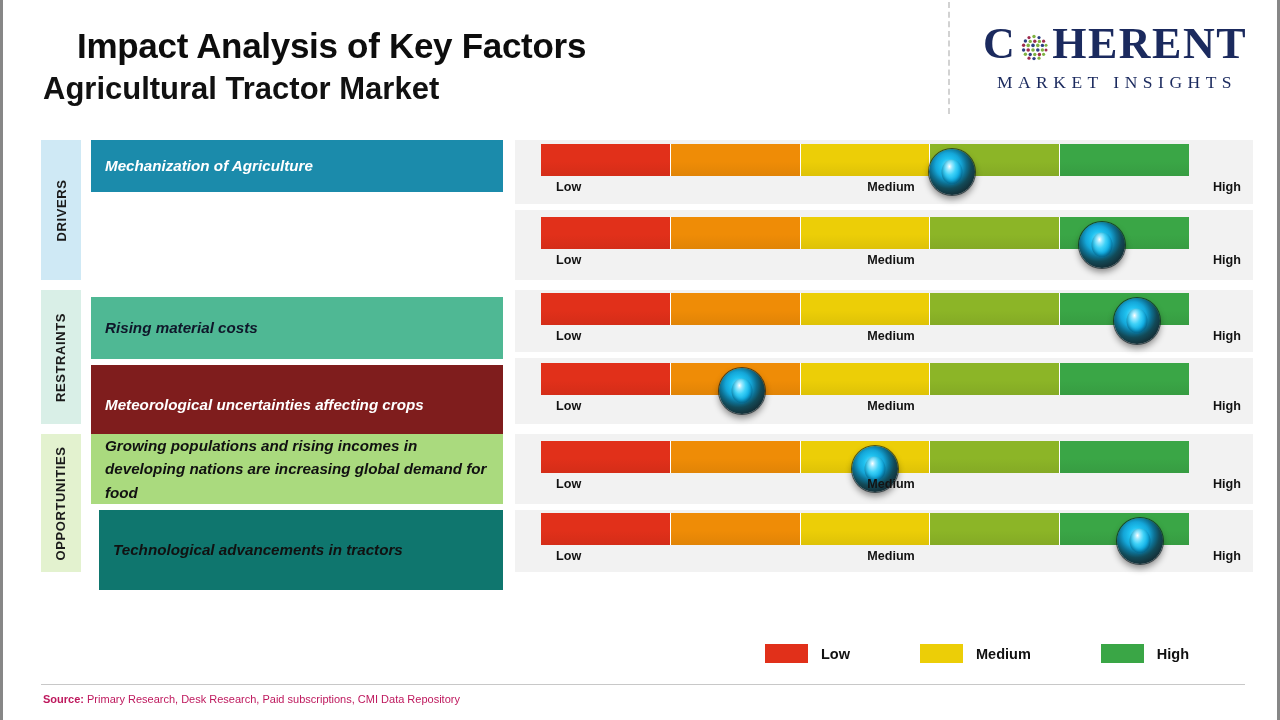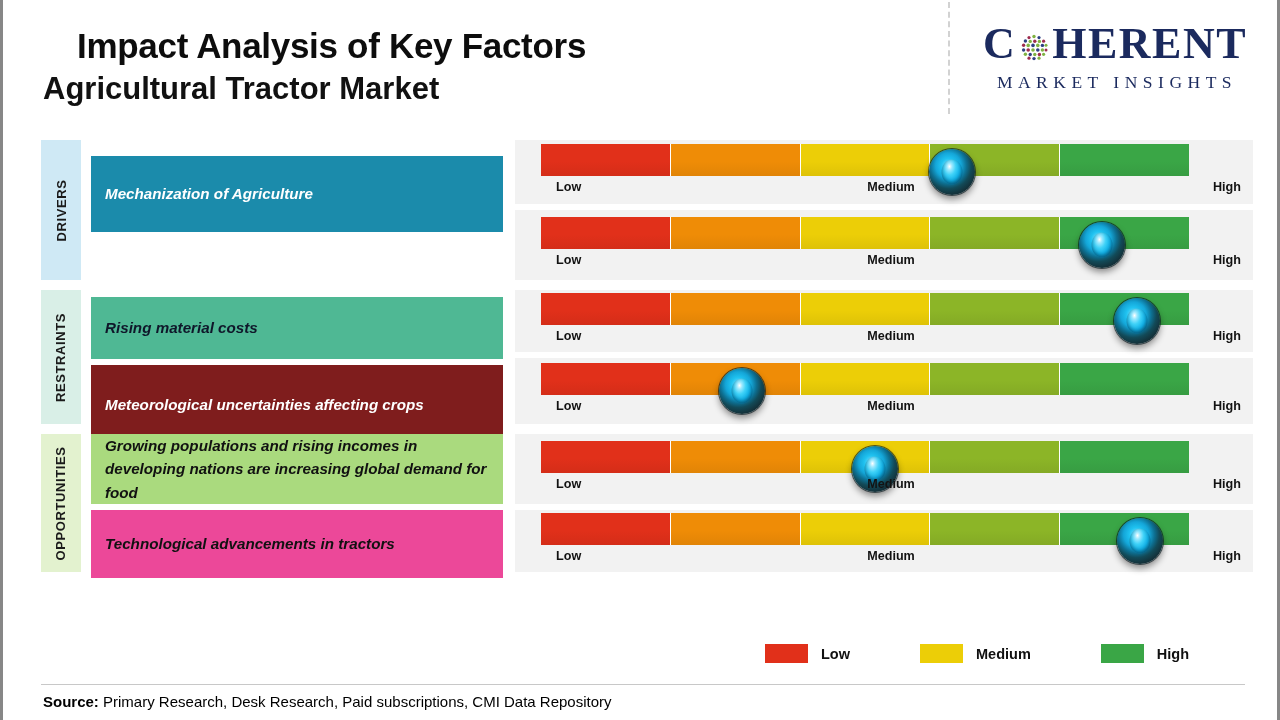--- a/index.html
+++ b/index.html
@@ -252,22 +252,22 @@
     left: 38px;
     top: 684px;
     width: 1204px;
     height: 1px;
     background: #c8c8c8;
   }
   #source {
     position: absolute;
     left: 40px;
     top: 693px;
-    font-size: 15px;
-    color: #000000;
+    font-size: 11px;
+    color: #be185d;
     white-space: nowrap;
   }
   #source b { font-weight: bold; }
 </style>
 </head>
 <body>
 
 <div id="page">
 
   <div id="header">
@@ -320,21 +320,21 @@
       <div id="logo-tag">MARKET INSIGHTS</div>
     </div>
   </div>
 
   <div id="matrix">
       <div class="cat-group" style="top: 0px; height: 140px;">
         <div class="cat-label" style="height: 140px; background: rgb(207, 233, 245);">
           <span>DRIVERS</span>
         </div>
         <div class="factor-stack">
-          <div class="factor-box" style="height: 76px; margin-top: 16px; background: rgb(27, 139, 171); color: rgb(255, 255, 255);">
+          <div class="factor-box" style="height: 52px; margin-top: 0px; background: rgb(27, 139, 171); color: rgb(255, 255, 255);">
             <span>Mechanization of Agriculture</span>
           </div>
         </div>
         <div class="gauge-stack">
           <div class="gauge-row" style="height: 64px; margin-top: 0px;">
             <div class="gauge-bar" style="top: 4px;">
               <div class="gauge-seg" style="background: linear-gradient(rgb(225, 48, 26) 0%, rgb(225, 48, 26) 55%, rgb(212, 45, 24) 100%);"></div>
               <div class="gauge-seg" style="background: linear-gradient(rgb(239, 140, 6) 0%, rgb(239, 140, 6) 55%, rgb(225, 132, 6) 100%);"></div>
               <div class="gauge-seg" style="background: linear-gradient(rgb(236, 206, 7) 0%, rgb(236, 206, 7) 55%, rgb(222, 194, 7) 100%);"></div>
               <div class="gauge-seg" style="background: linear-gradient(rgb(140, 181, 39) 0%, rgb(140, 181, 39) 55%, rgb(132, 170, 37) 100%);"></div>
@@ -410,21 +410,21 @@
         </div>
       </div>
       <div class="cat-group" style="top: 294px; height: 138px;">
         <div class="cat-label" style="height: 138px; background: rgb(227, 242, 207);">
           <span>OPPORTUNITIES</span>
         </div>
         <div class="factor-stack">
           <div class="factor-box" style="height: 70px; margin-top: 0px; background: rgb(170, 218, 126); color: rgb(17, 17, 17);">
             <span>Growing populations and rising incomes in developing nations are increasing global demand for food</span>
           </div>
-          <div class="factor-box" style="height: 68px; margin-top: 6px; background: #ec4899; color: rgb(17, 17, 17);">
+          <div class="factor-box" style="height: 80px; margin-top: 6px; background: #0f766e; color: rgb(17, 17, 17); margin-left: 8px;">
             <span>Technological advancements in tractors</span>
           </div>
         </div>
         <div class="gauge-stack">
           <div class="gauge-row" style="height: 70px; margin-top: 0px;">
             <div class="gauge-bar" style="top: 7px;">
               <div class="gauge-seg" style="background: linear-gradient(rgb(225, 48, 26) 0%, rgb(225, 48, 26) 55%, rgb(212, 45, 24) 100%);"></div>
               <div class="gauge-seg" style="background: linear-gradient(rgb(239, 140, 6) 0%, rgb(239, 140, 6) 55%, rgb(225, 132, 6) 100%);"></div>
               <div class="gauge-seg" style="background: linear-gradient(rgb(236, 206, 7) 0%, rgb(236, 206, 7) 55%, rgb(222, 194, 7) 100%);"></div>
               <div class="gauge-seg" style="background: linear-gradient(rgb(140, 181, 39) 0%, rgb(140, 181, 39) 55%, rgb(132, 170, 37) 100%);"></div>

